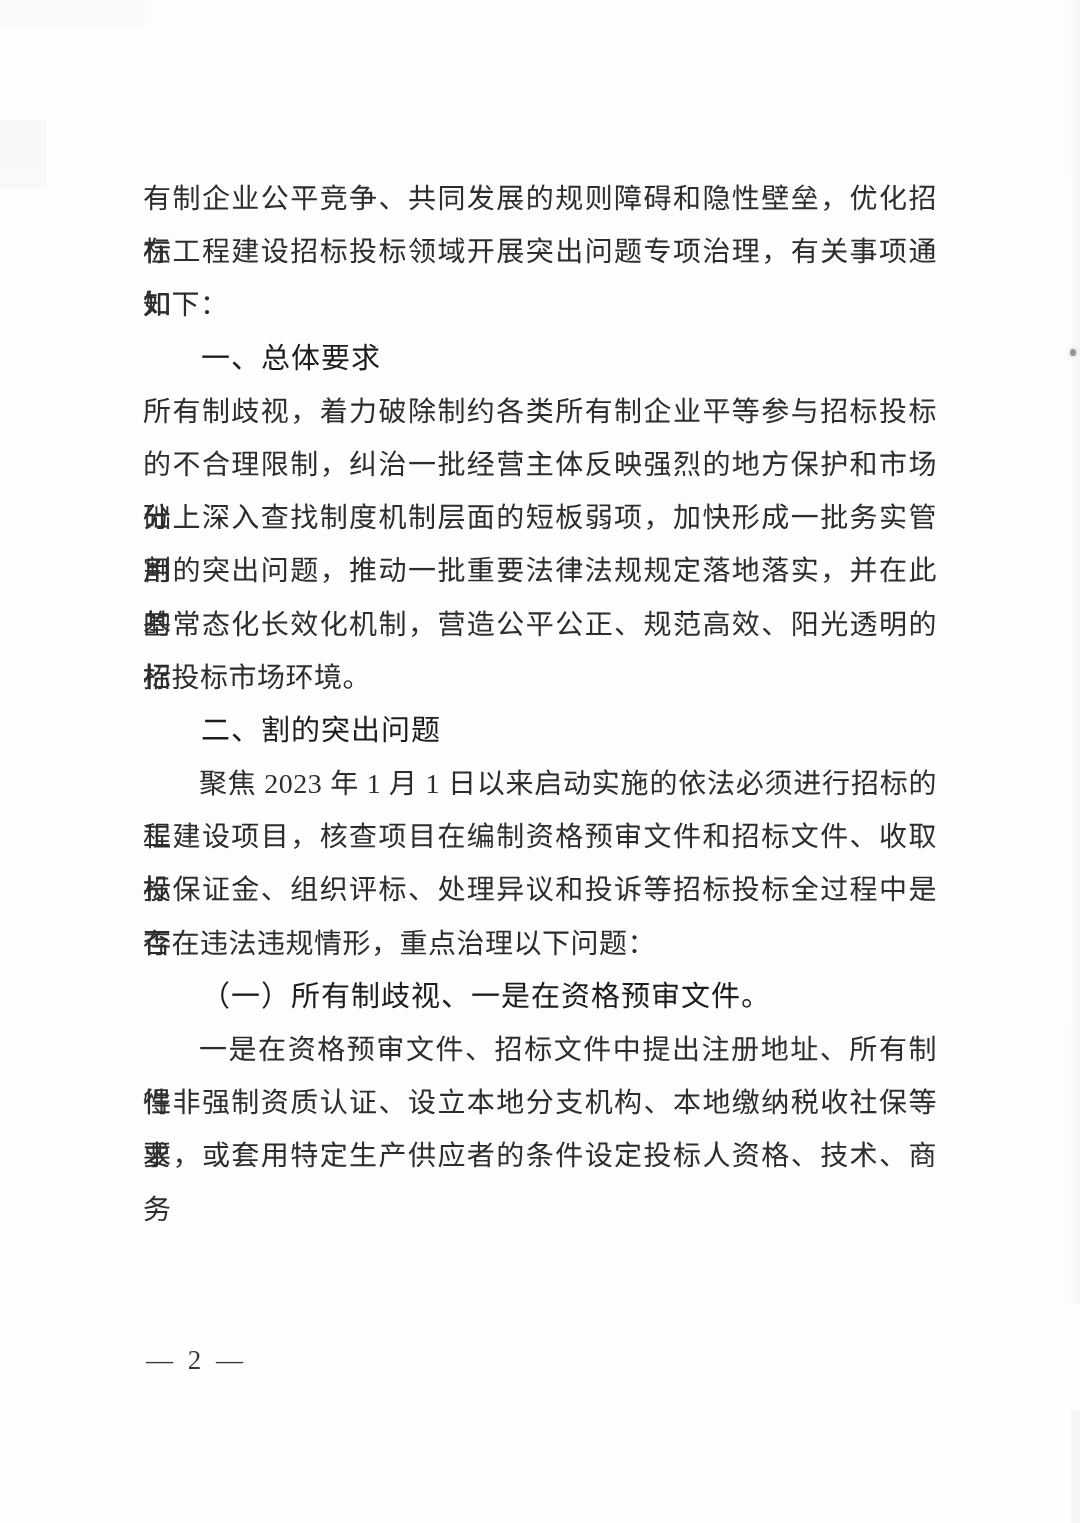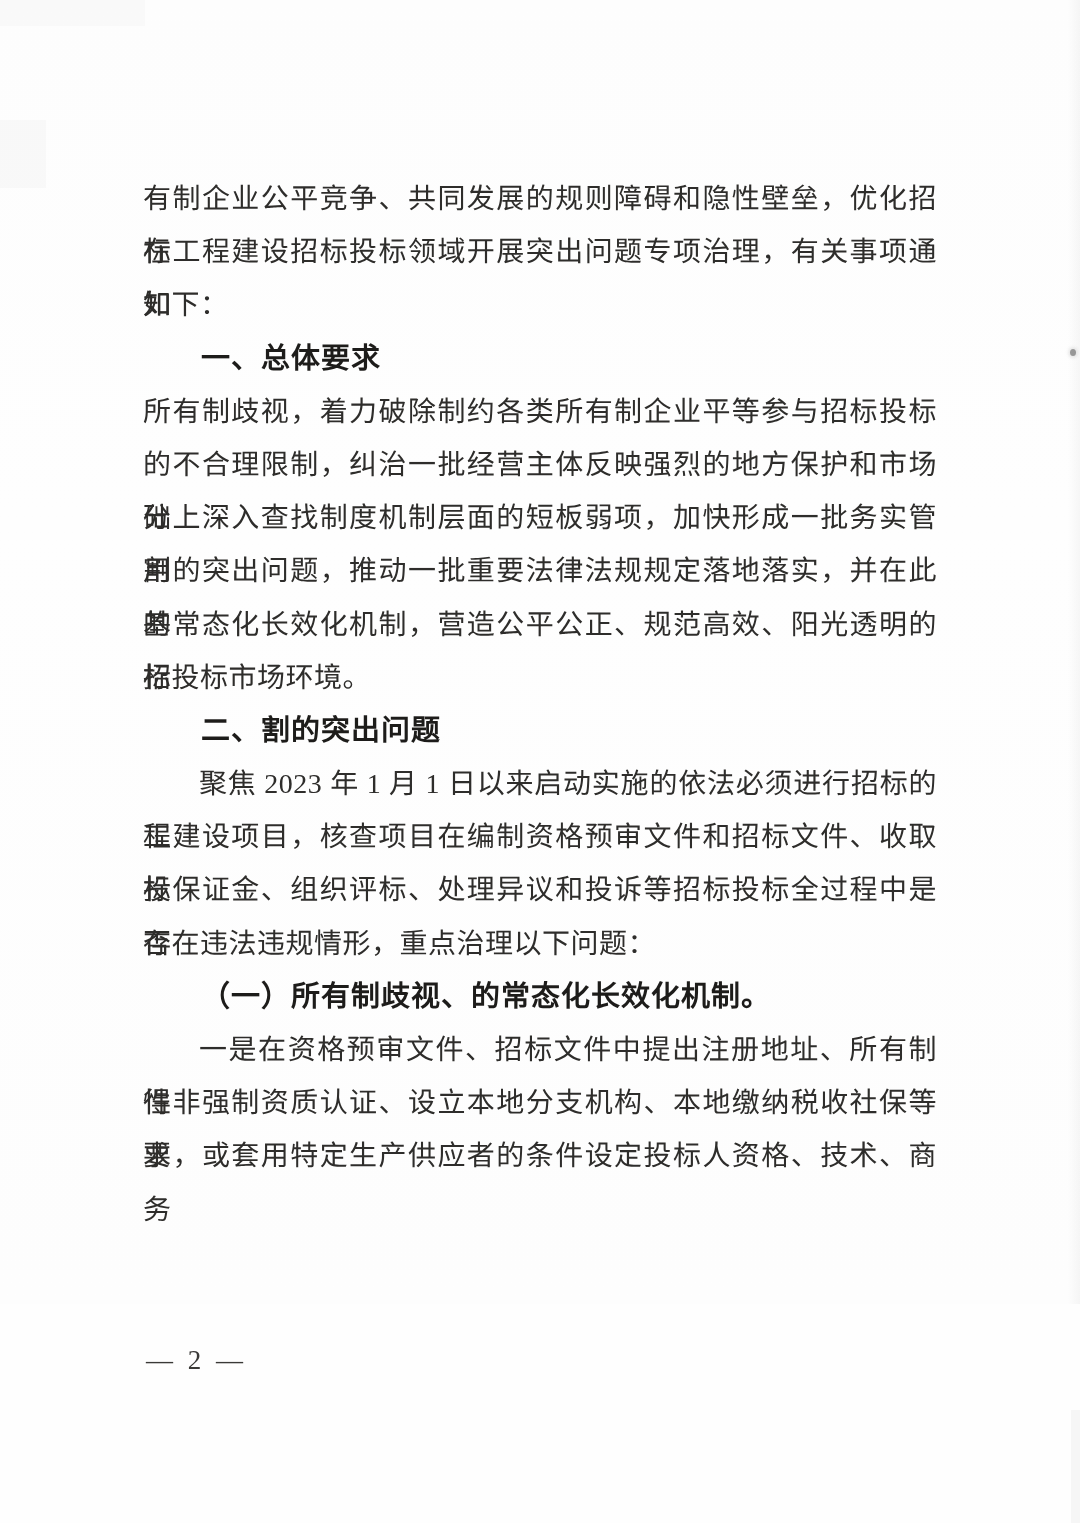--- a/index.html
+++ b/index.html
@@ -40,21 +40,21 @@
   }
   .line.stretch {
     text-align-last: justify;
     white-space: normal;
   }
   .line.indent {
     text-indent: 2em;
   }
   .line.heading {
     font-family: "Liberation Sans", "DejaVu Sans", sans-serif;
-    font-weight: 700;
+    font-weight: 400;
     font-size: 29px;
     color: #1d1c1a;
     letter-spacing: 1px;
   }
   .page-number {
     position: absolute;
     left: 146px;
     top: 1338px;
     height: 44px;
     line-height: 44px;
@@ -116,21 +116,21 @@
     <div class="line stretch">的常态化长效化机制，营造公平公正、规范高效、阳光透明的招</div>
     <div class="line">标投标市场环境。</div>
 
     <div class="line heading indent">二、割的突出问题</div>
 
     <div class="line stretch indent">聚焦 2023 年 1 月 1 日以来启动实施的依法必须进行招标的工</div>
     <div class="line stretch">程建设项目，核查项目在编制资格预审文件和招标文件、收取投</div>
     <div class="line stretch">标保证金、组织评标、处理异议和投诉等招标投标全过程中是否</div>
     <div class="line">存在违法违规情形，重点治理以下问题：</div>
 
-    <div class="line heading indent">（一）所有制歧视、的常态化长效化机制。</div>
+    <div class="line heading indent">（一）所有制歧视、一是在资格预审文件。</div>
 
     <div class="line stretch indent">一是在资格预审文件、招标文件中提出注册地址、所有制性</div>
     <div class="line stretch">得非强制资质认证、设立本地分支机构、本地缴纳税收社保等要</div>
     <div class="line stretch">求，或套用特定生产供应者的条件设定投标人资格、技术、商务</div>
 
   </div>
 
   <div class="page-number">— 2 —</div>
 
   <div class="edge-shade-right"></div>

